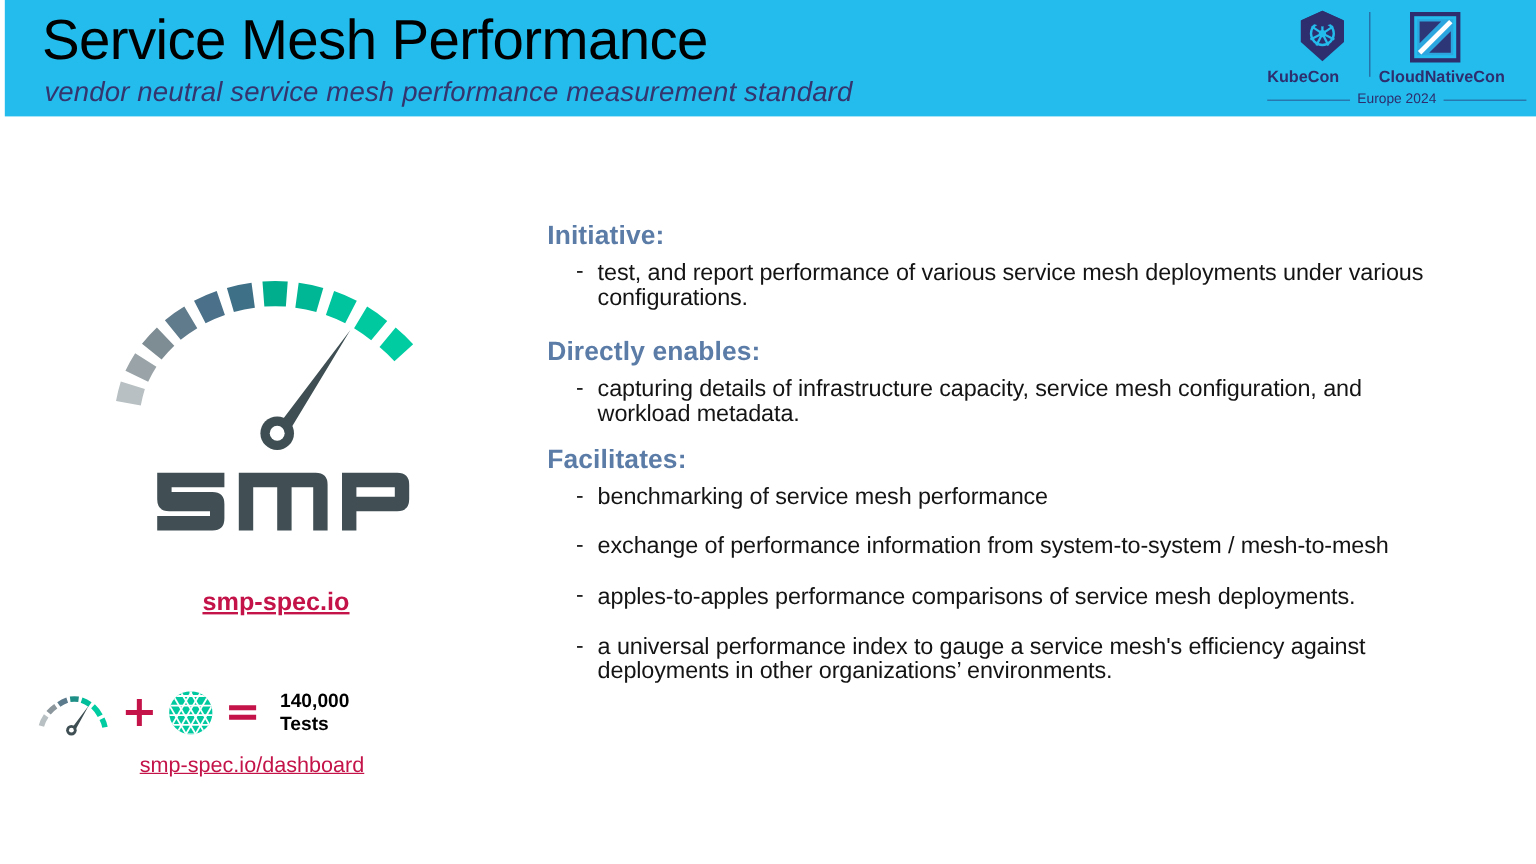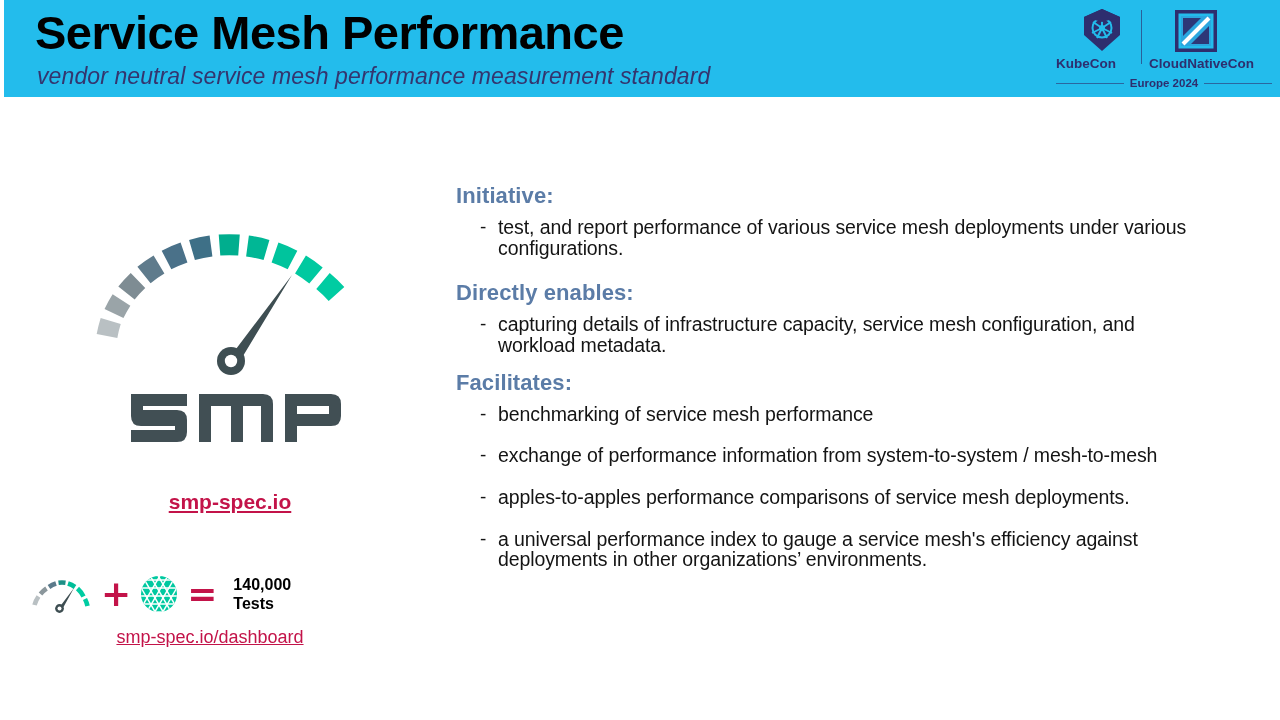--- a/index.html
+++ b/index.html
@@ -20,21 +20,21 @@
   .header {
     position: absolute;
     left: 4px; top: 0;
     width: 1276px; height: 97px;
     background: #23BCEC;
   }
   .header-title {
     position: absolute;
     left: 31px; top: 6px;
     font-size: 47px;
-    font-weight: bold;
+    font-weight: normal;
     color: #000000;
     letter-spacing: -0.5px;
     line-height: 1.15;
     white-space: nowrap;
   }
   .header-subtitle {
     position: absolute;
     left: 33px; top: 63px;
     font-size: 23px;
     font-style: italic;
@@ -80,21 +80,21 @@
     position: absolute;
     left: 0; top: 73px;
     width: 216px;
     display: flex;
     align-items: center;
     gap: 6px;
   }
   .kc-rule { flex: 1 1 auto; height: 1px; background: #2E2E6E; opacity: 0.6; }
   .kc-year {
     font-size: 11.5px;
-    font-weight: bold;
+    font-weight: normal;
     color: #2E2E6E;
     white-space: nowrap;
   }
 
   
   .left-col {
     position: absolute;
     left: 30px; top: 200px;
     width: 400px; height: 470px;
   }

